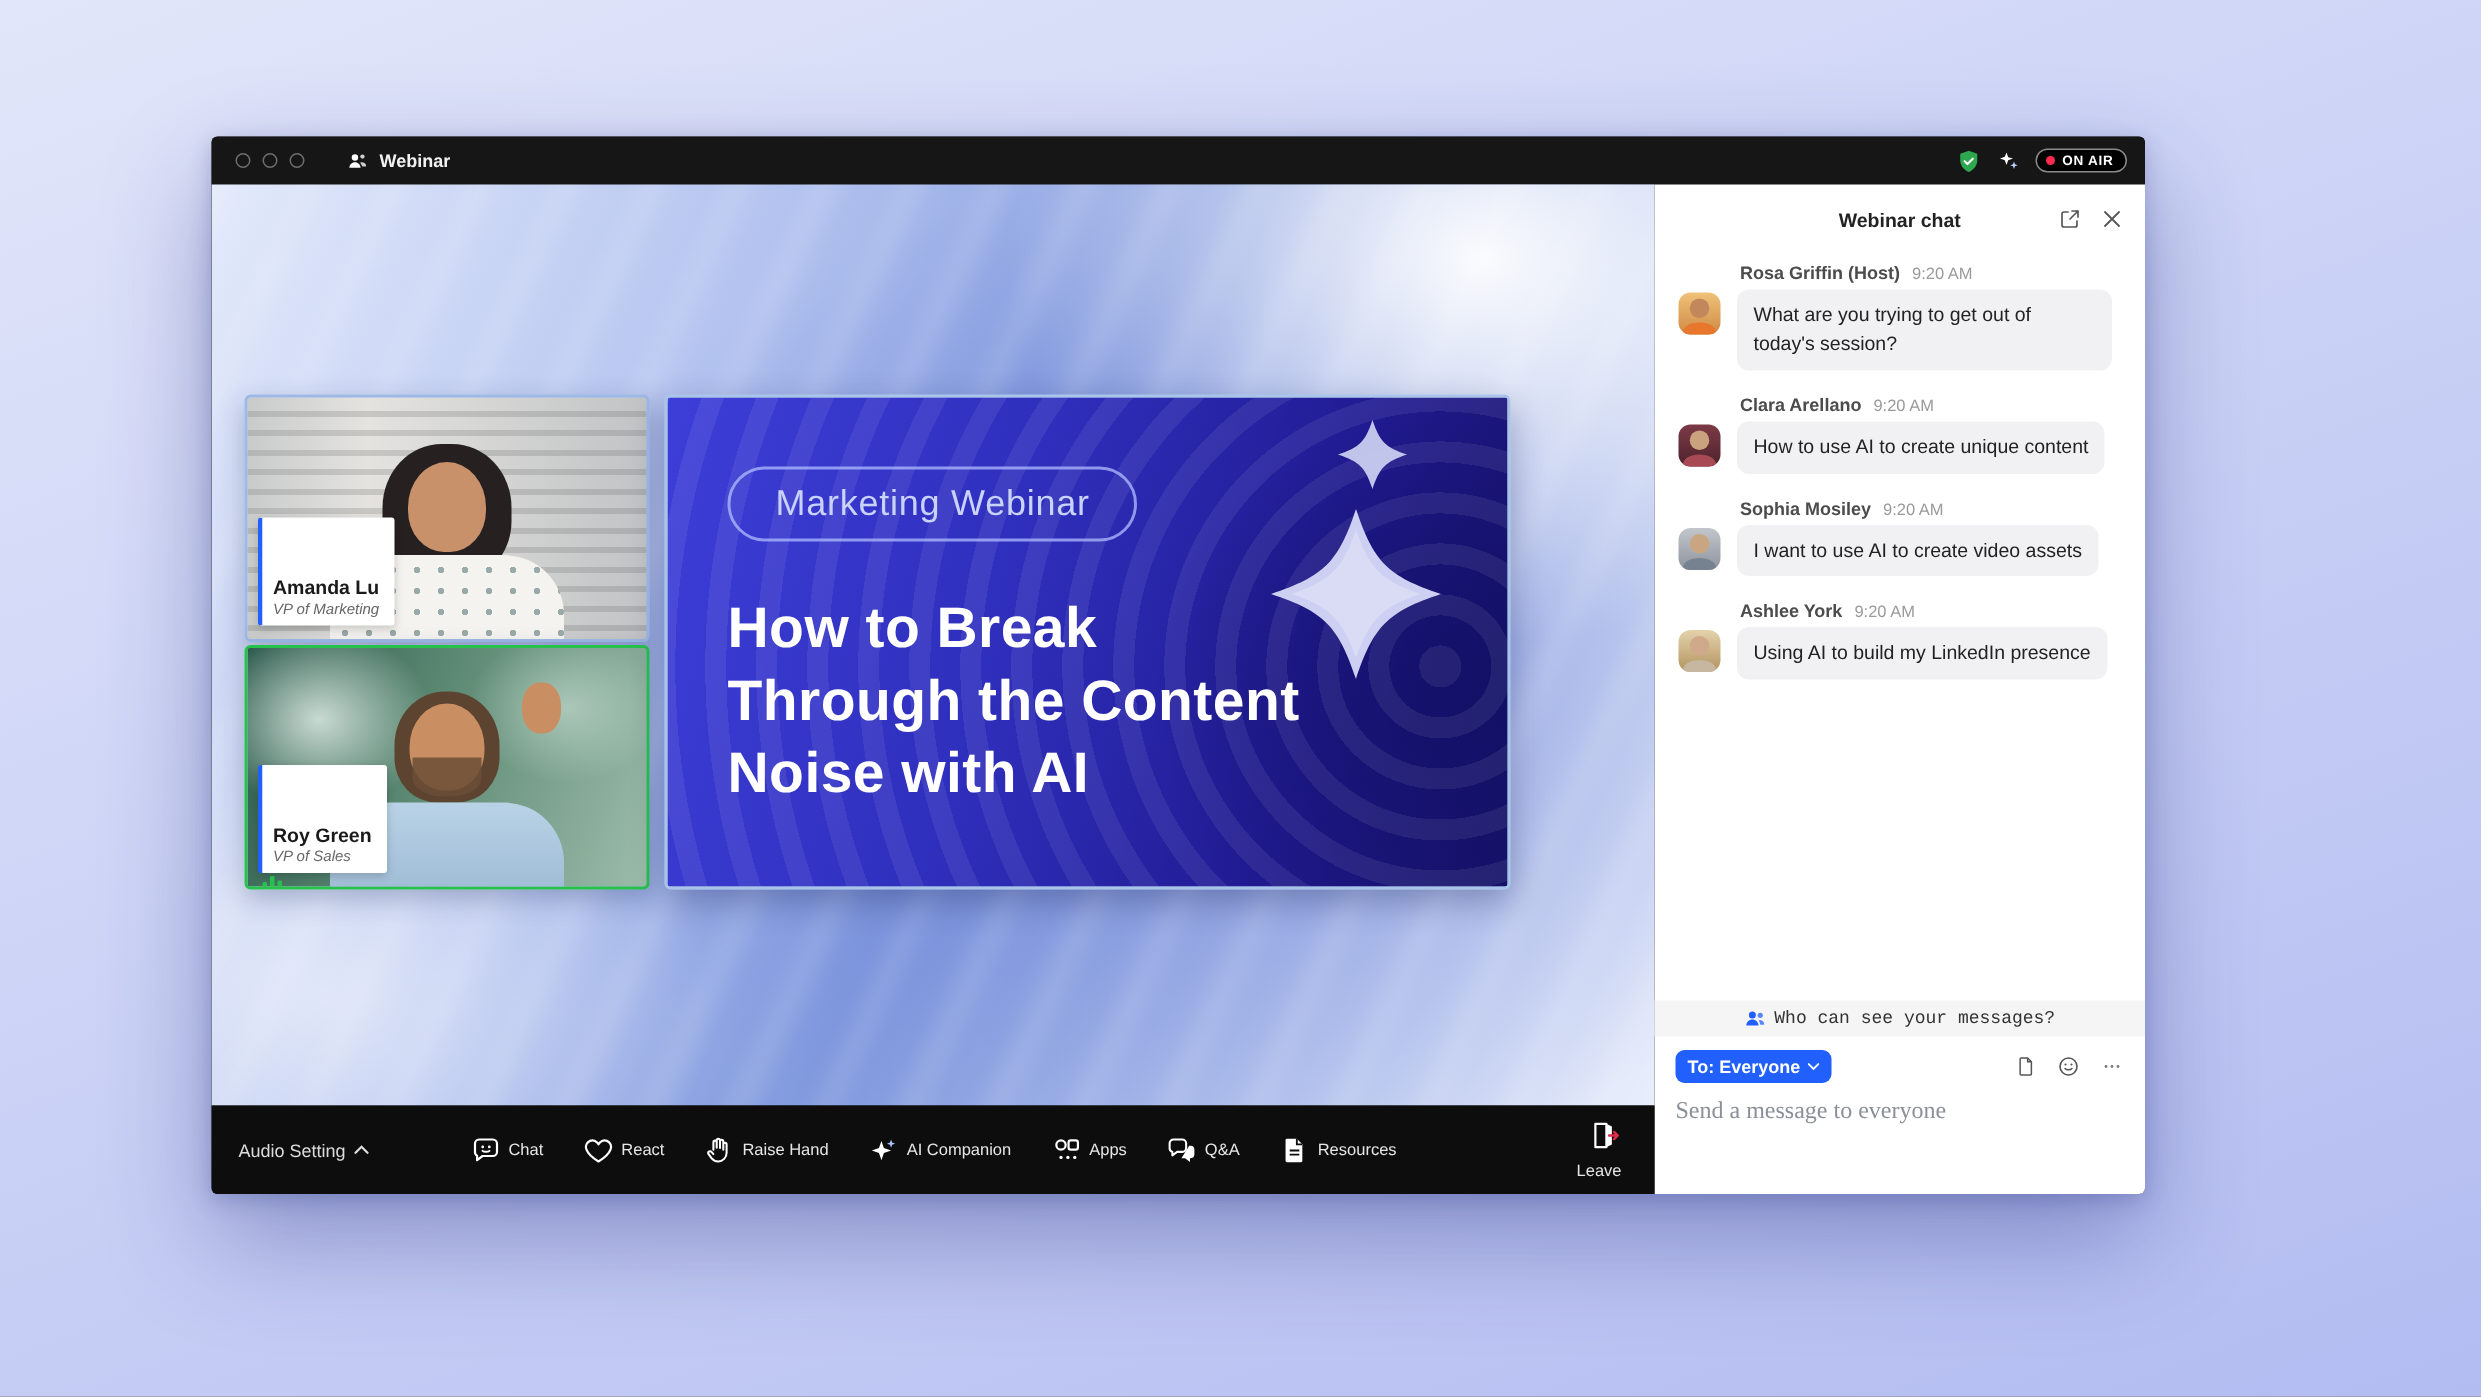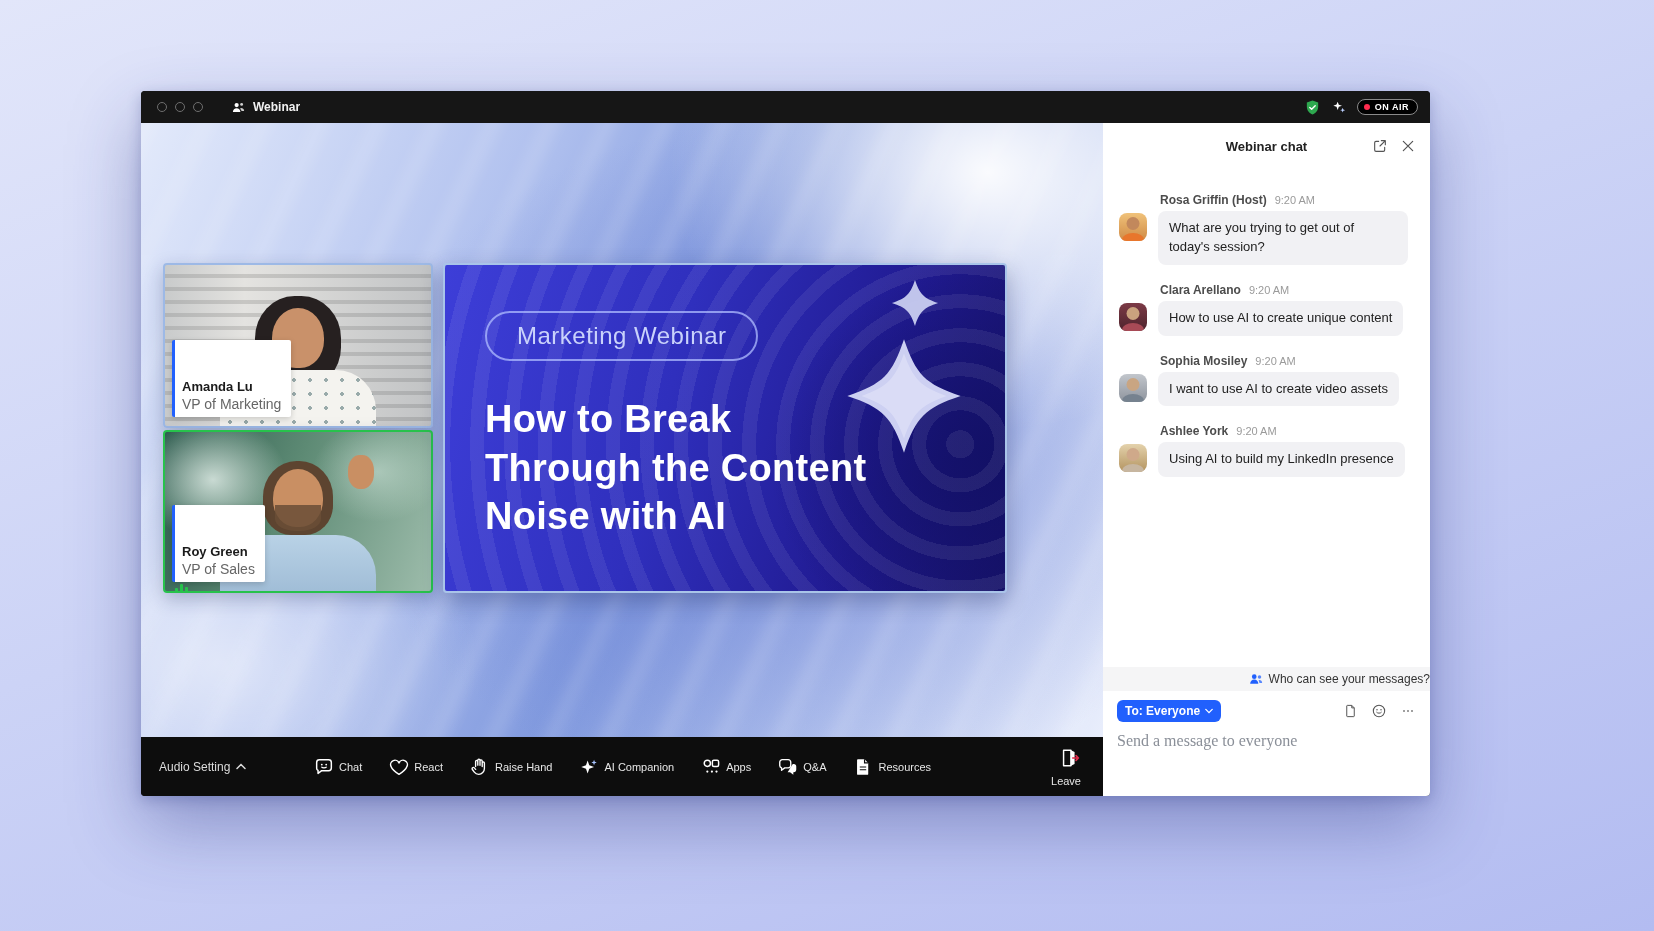--- a/index.html
+++ b/index.html
@@ -70,21 +70,21 @@
   .p-face.roy { background:#c98f63; top:8px; width:50px; height:58px; }
   .p-beard { position:absolute; left:50%; transform:translateX(-50%); top:44px; width:46px; height:26px; background:#6a4e36; border-radius:0 0 46% 46%; opacity:.85; }
   .p-body  { position:absolute; left:50%; transform:translateX(-50%); bottom:-4px; width:156px; height:60px; border-radius:40px 40px 0 0; }
   .p-body.amanda { background:radial-gradient(circle 2px at 10px 10px,#9aa 98%,transparent) 0 0/16px 14px, #f4f3ef; }
   .p-body.roy { background:linear-gradient(180deg,#b9d2e6,#9fbcd6); }
   .p-hand { position:absolute; right:14px; top:-6px; width:26px; height:34px; background:#c98f63; border-radius:45% 45% 40% 40; border-radius:45%; }
 
   .nametag { position:absolute; left:7px; bottom:9px; background:#fff; border-left:3px solid #2160fd;
              padding:4px 10px 5px 7px; border-radius:2px; box-shadow:0 2px 6px rgba(0,0,0,.18); }
   .nametag .nm { font-size:13px; font-weight:700; color:#1a1a1a; line-height:1.15;margin-top:36px; }
-  .nametag .rl { font-size:14px; color:#666; margin-top:1px; }
+  .nametag .rl { font-size:10px; color:#666; margin-top:1px;font-style:italic; }
   .mic-activity { position:absolute; left:10px; bottom:-1px; display:flex; gap:2px; align-items:flex-end; height:8px; }
   .mic-activity i { width:3px; background:#27c24c; border-radius:1px; display:block; }
   .mic-activity i:nth-child(1){height:4px} .mic-activity i:nth-child(2){height:8px} .mic-activity i:nth-child(3){height:5px}
 
   
   .slide { position:absolute; left:302px; top:140px; width:564px; height:330px; border-radius:4px;
            border:2px solid #a9c4e9; overflow:hidden; box-shadow:0 8px 22px rgba(20,30,80,.3);
            background:
              repeating-radial-gradient(circle at 92% 55%, rgba(255,255,255,.07) 0 14px, rgba(255,255,255,0) 14px 34px),
              radial-gradient(60% 90% at 100% 60%, #121066 0%, rgba(18,16,102,0) 70%),
@@ -106,36 +106,36 @@
   .leave-btn { position:absolute; right:22px; display:flex; flex-direction:column; align-items:flex-end; gap:4px; color:#e6e6e6; font-size:11px; }
 
   
   .chat { grid-column:2; background:#fff; display:flex; flex-direction:column; min-height:0; }
   .chat-header { height:46px; display:flex; align-items:center; position:relative; flex:none; }
   .chat-title { position:absolute; left:0; right:0; text-align:center; font-size:13px; font-weight:700; color:#222; }
   .chat-header-icons { margin-left:auto; display:flex; gap:12px; padding-right:14px; position:relative; z-index:1; }
   .chat-header-icons span { color:#555; display:flex; }
 
   .chat-messages { flex:1; overflow:hidden; padding:6px 16px 0 16px; }
-  .msg { display:flex; gap:11px; margin-bottom:16px;margin-top:18px; }
+  .msg { display:flex; gap:11px; margin-bottom:16px; }
   .avatar { width:28px; height:28px; border-radius:8px; flex:none; margin-top:20px; position:relative; overflow:hidden; }
   .avatar::before { content:""; position:absolute; left:50%; transform:translateX(-50%); top:4px; width:13px; height:13px; border-radius:50%; background:var(--skin); }
   .avatar::after  { content:""; position:absolute; left:50%; transform:translateX(-50%); bottom:-5px; width:22px; height:13px; border-radius:50% 50% 0 0; background:var(--shirt); }
   .av0 { --skin:#c2885c; --shirt:#e8762c; background:linear-gradient(180deg,#f0c27a,#cf8a45); }
   .av1 { --skin:#caa27e; --shirt:#a84a56; background:linear-gradient(180deg,#7c3a46,#4d232c); }
   .av2 { --skin:#c9a582; --shirt:#76828f; background:linear-gradient(180deg,#c2c6cc,#8e949d); }
   .av3 { --skin:#cfa98a; --shirt:#c7b6a0; background:linear-gradient(180deg,#e4d2ac,#b3935f); }
   .msg-head { display:flex; align-items:baseline; gap:8px; margin-bottom:4px; padding-left:2px; }
   .author { font-size:12px; color:#4c4c4c; font-weight:600; }
   .mtime { font-size:11px; color:#9a9a9a; }
   .bubble { display:inline-block; max-width:250px; background:#f1f1f4; border-radius:8px; padding:8px 11px;
             font-size:13px; color:#222; line-height:1.45; }
 
-  .privacy-bar { flex:none; height:24px; background:#f5f5f6; display:flex; align-items:center; justify-content:flex-end; gap:6px;
-                 font-size:12px; color:#333; }
+  .privacy-bar { flex:none; height:24px; background:#f5f5f6; display:flex; align-items:center; justify-content:center; gap:6px;
+                 font-size:12px; color:#333;font-family:Liberation Mono, monospace; }
   .composer { flex:none; padding:9px 14px 46px 14px; }
   .composer-row { display:flex; align-items:center; }
   .to-pill { display:inline-flex; align-items:center; gap:5px; background:#2160fd; color:#fff; border:none;
              font-size:12px; font-weight:600; border-radius:6px; padding:4px 8px; font-family:inherit; }
   .composer-icons { margin-left:auto; display:flex; gap:13px; align-items:center; color:#555; }
   .composer-icons span { display:flex; }
   .chat-input { border:none; outline:none; width:100%; margin-top:10px; font-size:16px; color:#b91c1c; font-family:Liberation Serif, serif; }
   .chat-input::placeholder { color:#8a8f98; }
 </style>
 </head>

